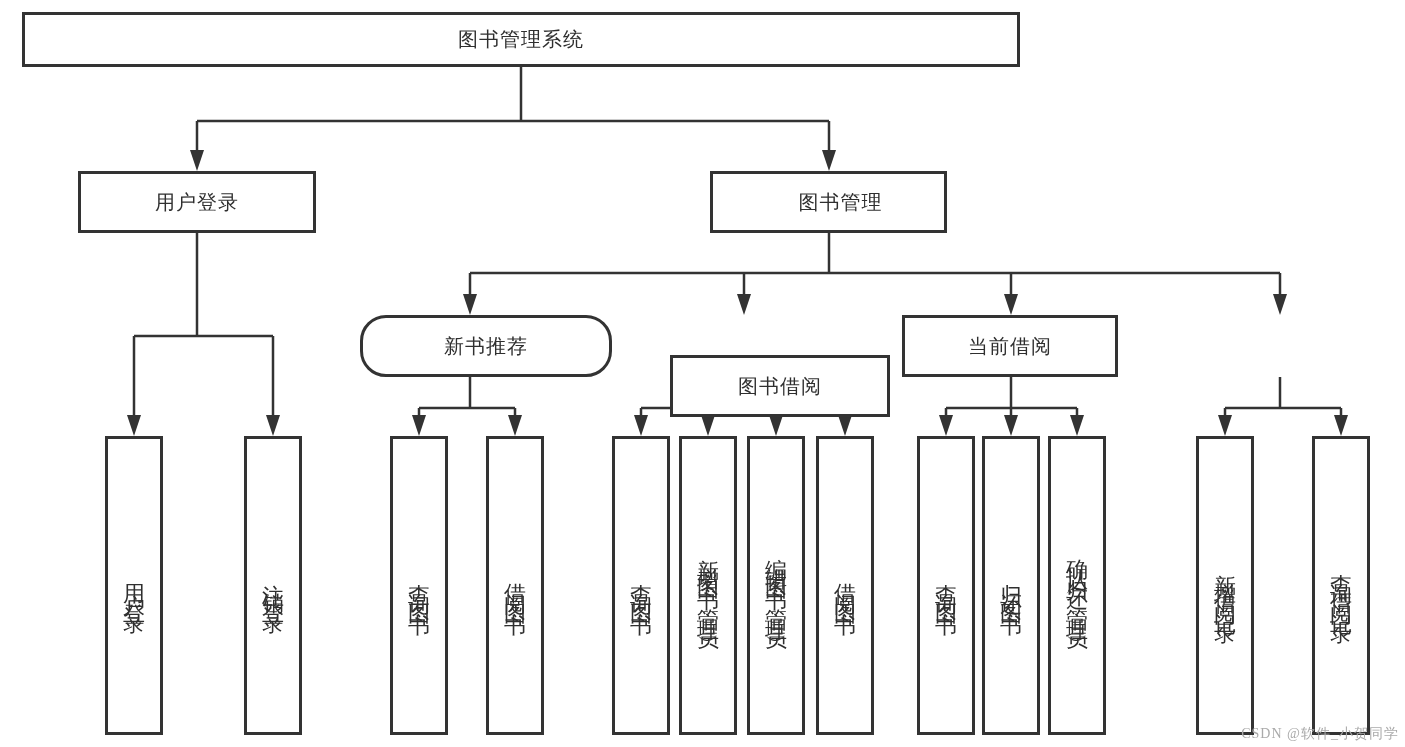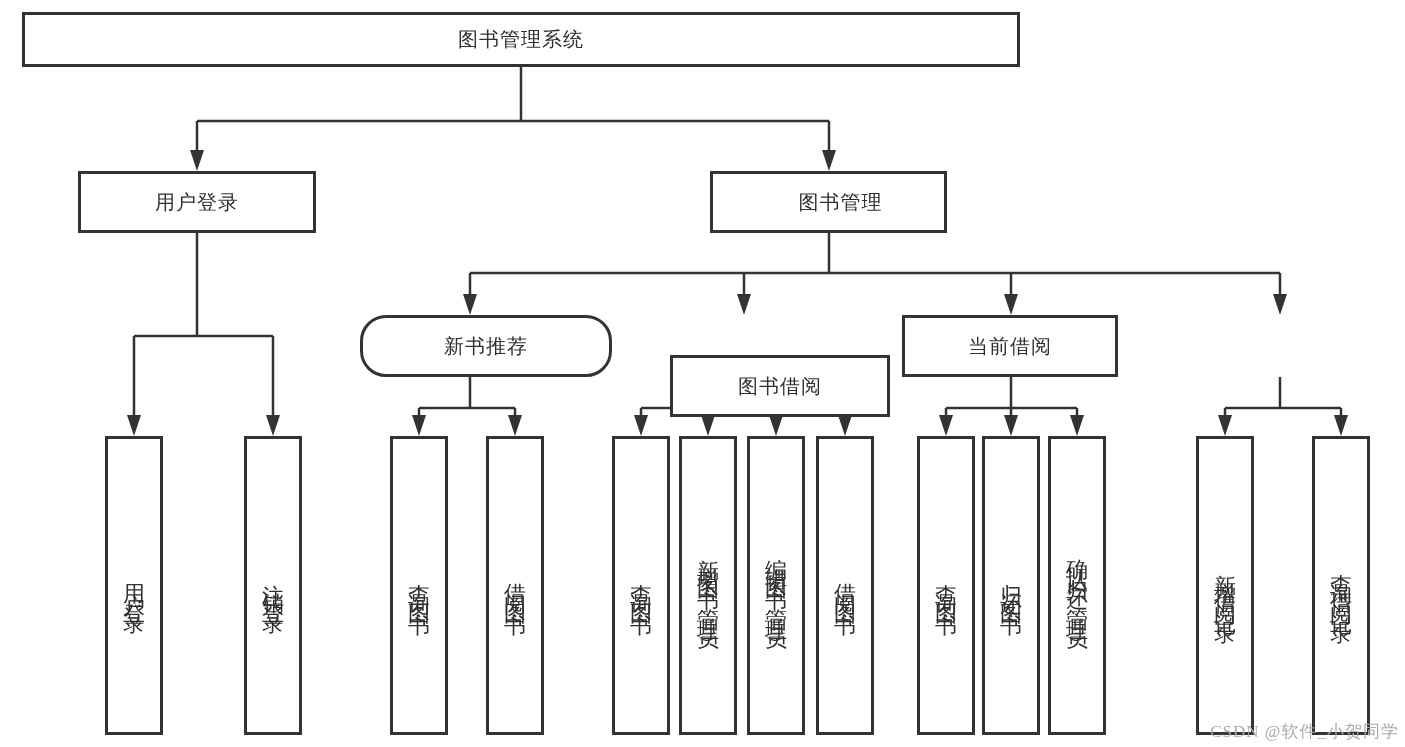--- a/index.html
+++ b/index.html
@@ -32,21 +32,21 @@
     writing-mode: vertical-rl;
     font-size: 22px;
     letter-spacing: 10px;
     line-height: 1;
     color: #2f2f2f;
   }
   .watermark {
     position: absolute;
     right: 6px;
     bottom: 4px;
-    font-size: 17px;
+    font-size: 14px;
     color: #aaaaaa;
     letter-spacing: 1px;
     white-space: nowrap;
   }
 </style>
 </head>
 <body>
 
 <div class="canvas">
 

